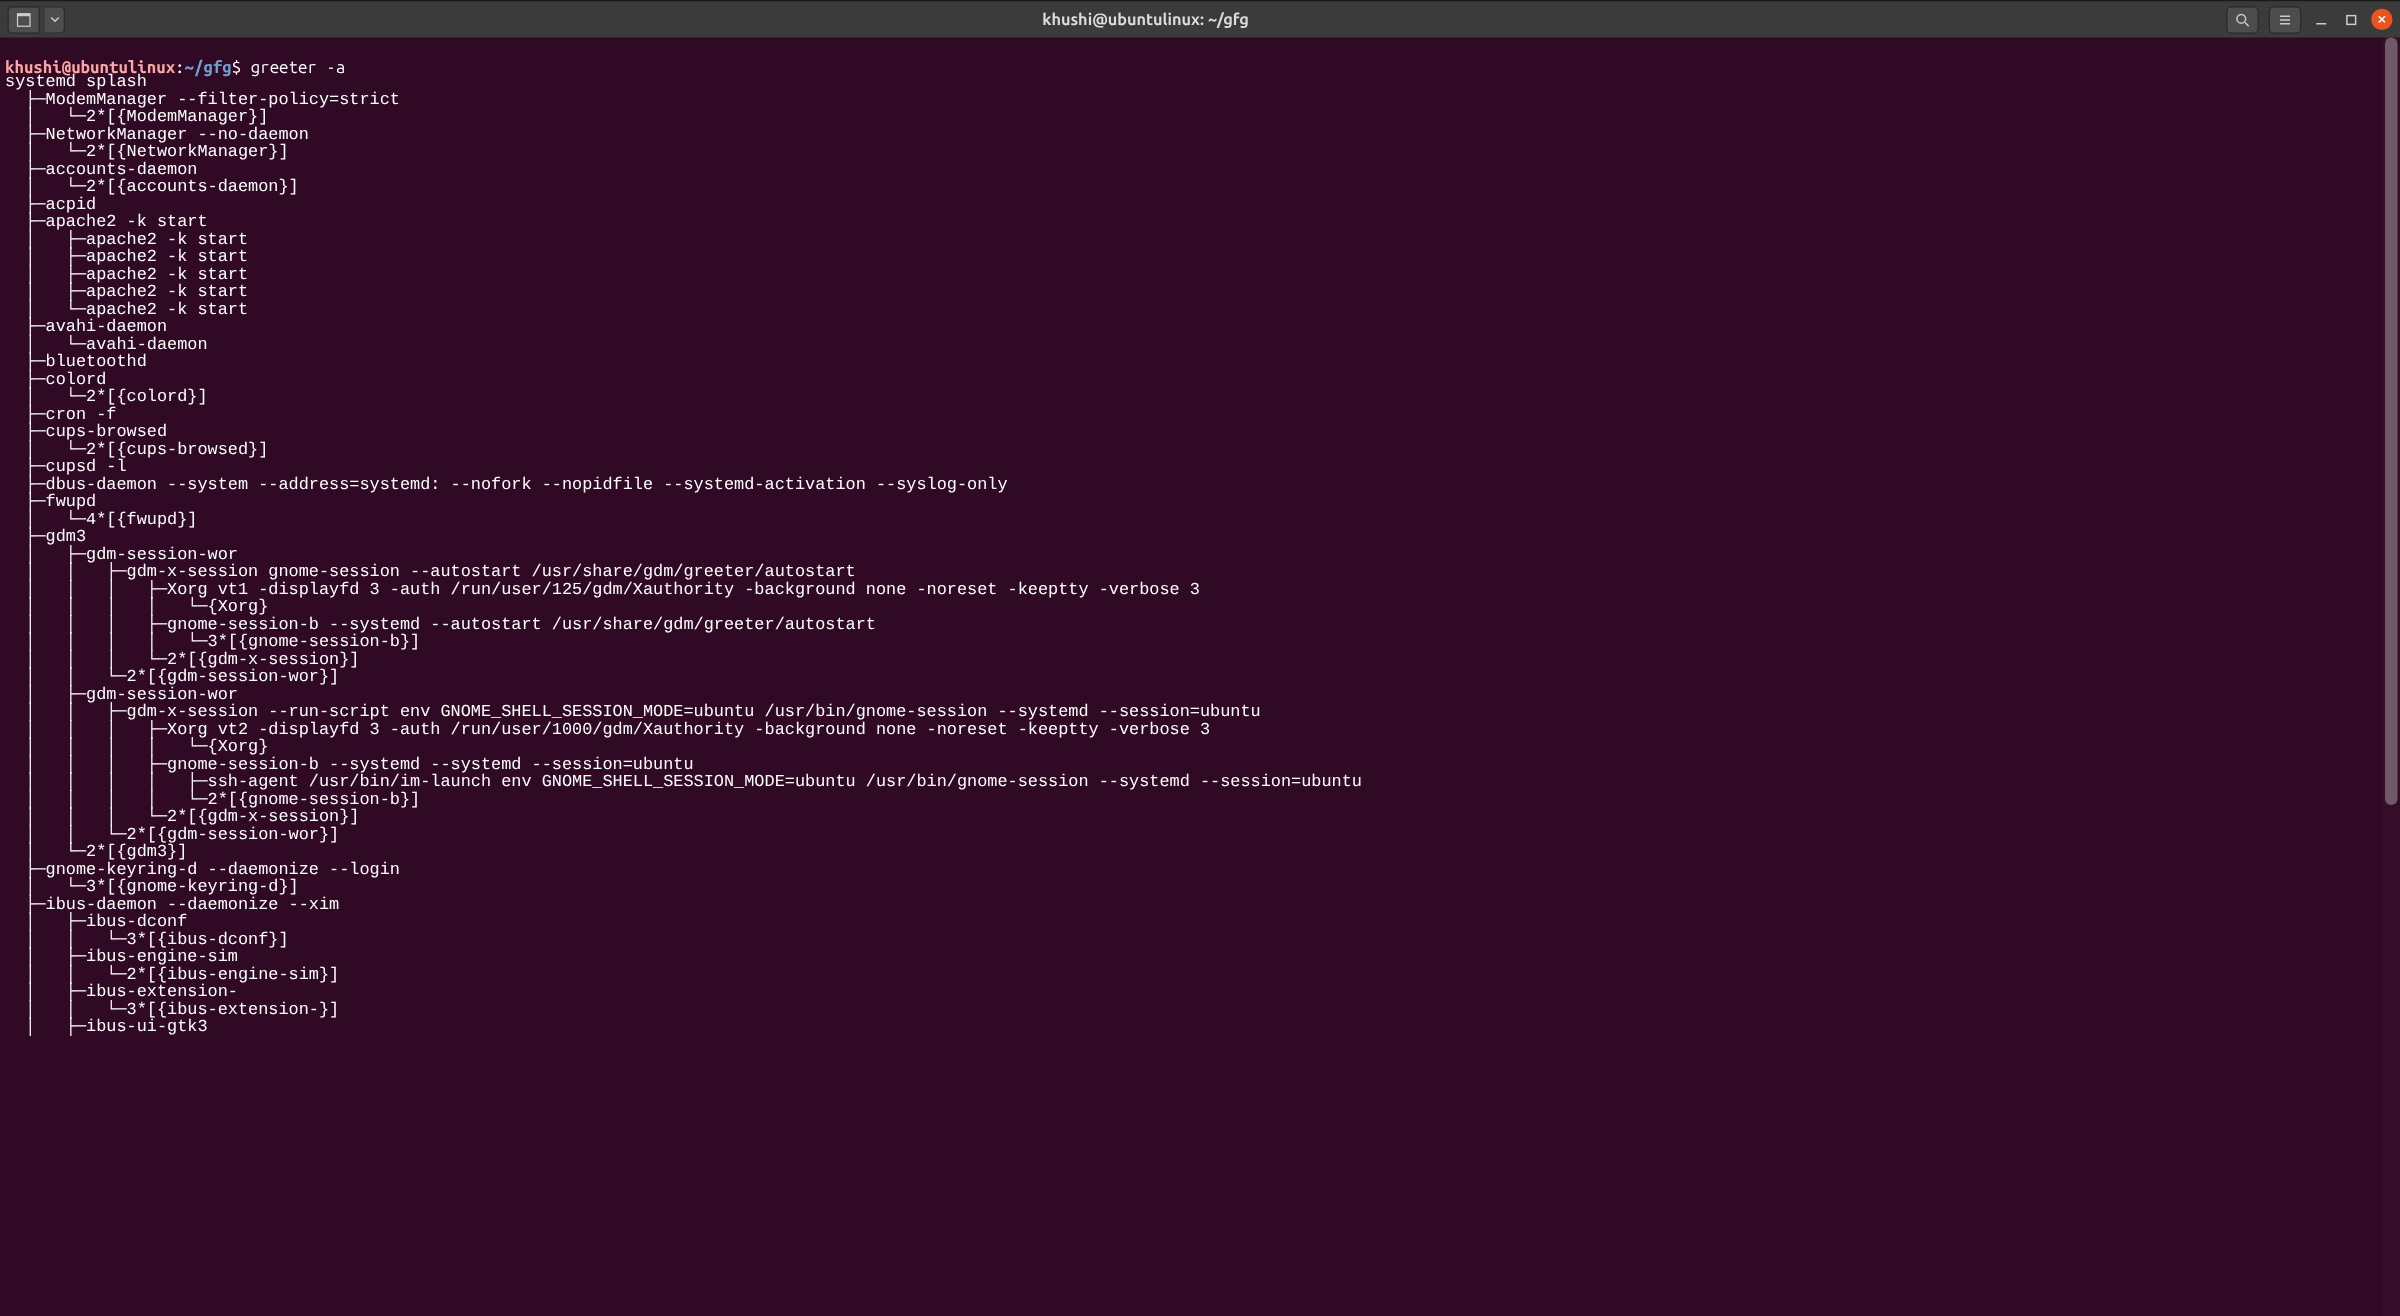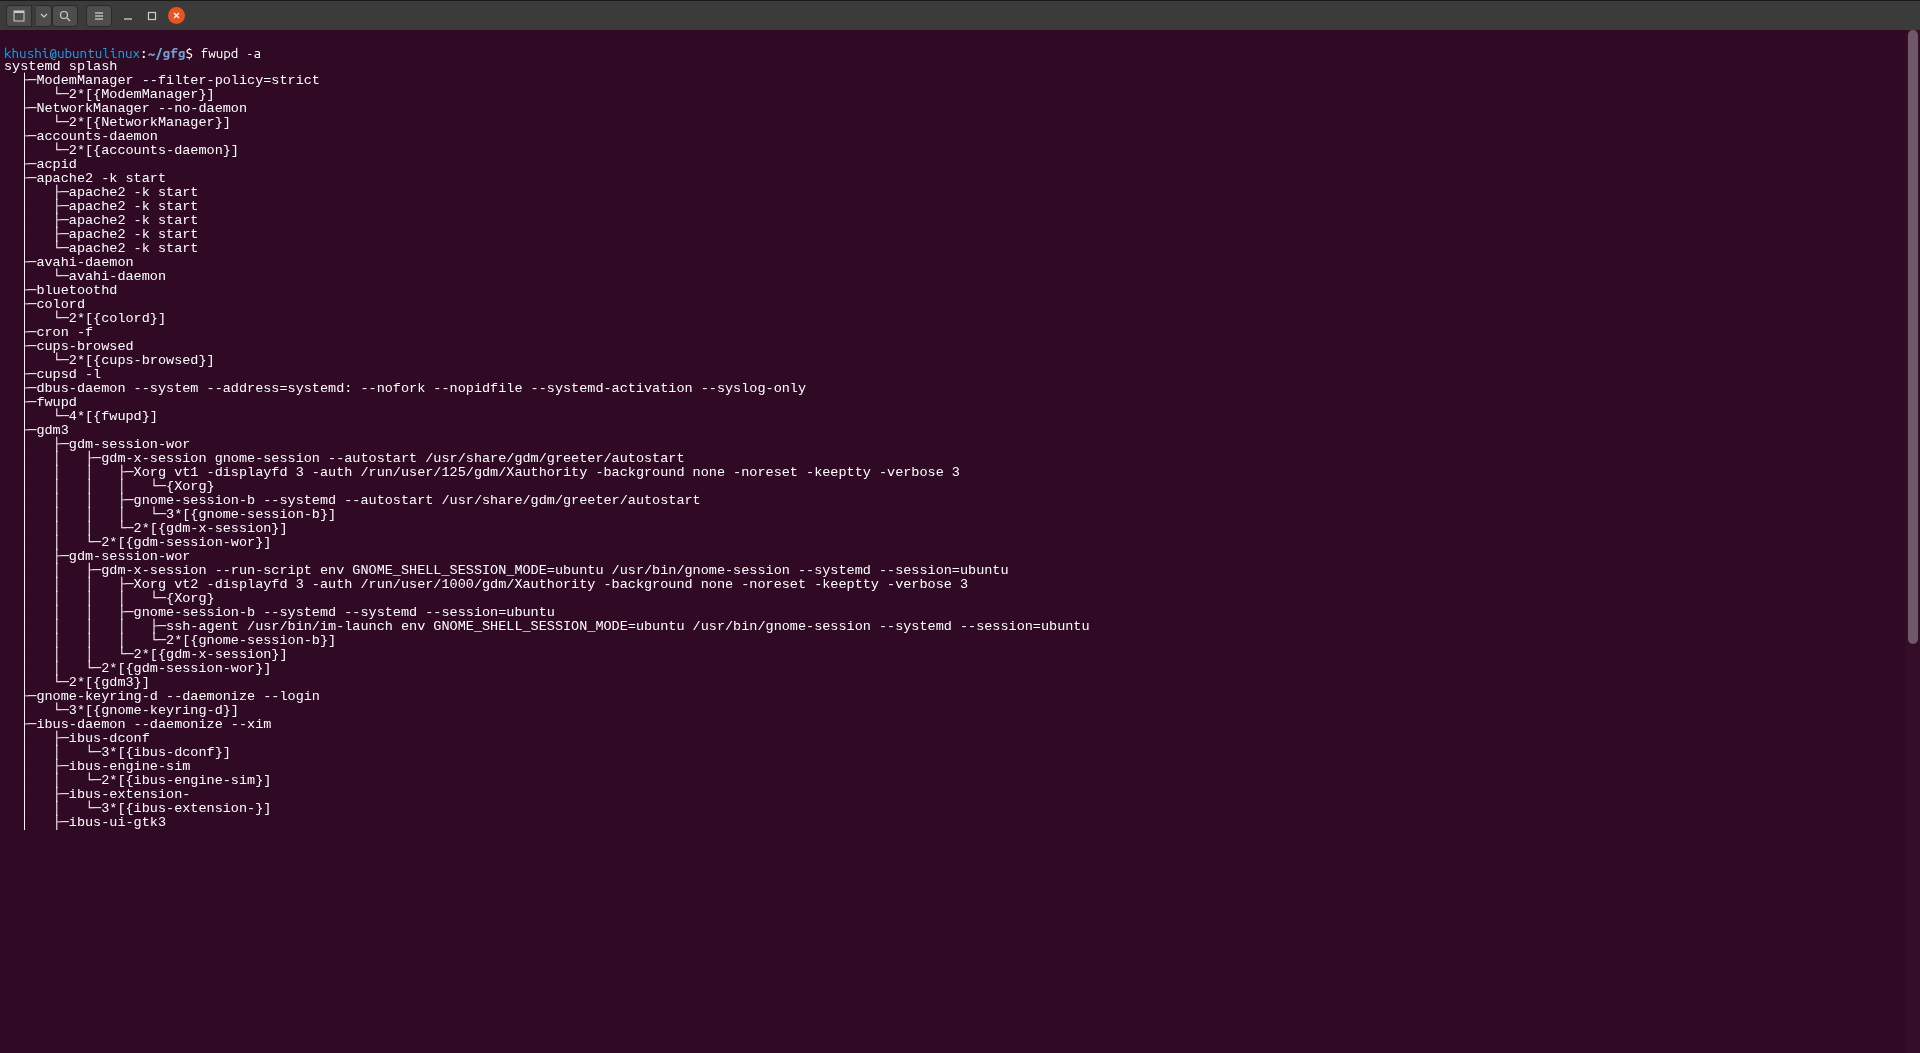--- a/index.html
+++ b/index.html
@@ -90,21 +90,21 @@
   justify-content: center;
   color: #fff;
 }
 .terminal {
   padding: 2px 4px;
   line-height: 14px;
   white-space: pre;
   font-family: "Ubuntu Mono", "DejaVu Sans Mono", monospace;
   position: relative;
 }
-.prompt-user { color: #0ea5e9; font-weight: normal; }
+.prompt-user { color: #fca5a5; font-weight: bold; }
 .prompt-path { color: #729fcf; font-weight: bold; }
 .prompt-colon { color: #ffffff; }
 .prompt-dollar { color: #ffffff; }
 .cmd { color: #ffffff; }
 .output { color: #ffffff; font-family: Liberation Mono, monospace; }
 .scrollbar {
   position: absolute;
   right: 0;
   top: 30px;
   bottom: 0;
@@ -132,20 +132,21 @@
           <rect x="1" y="1" width="10" height="10" fill="none" stroke="#ccc" stroke-width="1"></rect>
           <rect x="1" y="1" width="10" height="2" fill="#ccc"></rect>
         </svg>
     </div>
     <div class="dropdown-btn">
       <svg width="8" height="8" viewBox="0 0 8 8">
           <path d="M1 2 L4 5 L7 2" fill="none" stroke="#ccc" stroke-width="1.2"></path>
         </svg>
     </div>
   </div>
+  <div class="title">khushi@ubuntulinux: ~/gfg</div>
   <div class="titlebar-right">
     <div class="icon-btn">
       <svg width="12" height="12" viewBox="0 0 12 12">
           <circle cx="5" cy="5" r="3.5" fill="none" stroke="#ccc" stroke-width="1.2"></circle>
           <line x1="8" y1="8" x2="11" y2="11" stroke="#ccc" stroke-width="1.2"></line>
         </svg>
     </div>
     <div class="icon-btn">
       <svg width="12" height="12" viewBox="0 0 12 12">
           <line x1="2" y1="3" x2="10" y2="3" stroke="#ccc" stroke-width="1.3"></line>
@@ -166,21 +167,21 @@
     <div class="close-btn">
       <svg width="9" height="9" viewBox="0 0 9 9">
           <line x1="2" y1="2" x2="7" y2="7" stroke="#fff" stroke-width="1.3"></line>
           <line x1="7" y1="2" x2="2" y2="7" stroke="#fff" stroke-width="1.3"></line>
         </svg>
     </div>
   </div>
 </div>
 
 <div class="terminal">
-<span class="prompt-user">khushi@ubuntulinux</span><span class="prompt-colon">:</span><span class="prompt-path">~/gfg</span><span class="prompt-dollar">$</span><span class="cmd"> fwupd -a</span>
+<span class="prompt-user">khushi@ubuntulinux</span><span class="prompt-colon">:</span><span class="prompt-path">~/gfg</span><span class="prompt-dollar">$</span><span class="cmd"> greeter -a</span>
 <div id="output-lines" class="output">systemd splash
   ├─ModemManager --filter-policy=strict
   │   └─2*[{ModemManager}]
   ├─NetworkManager --no-daemon
   │   └─2*[{NetworkManager}]
   ├─accounts-daemon
   │   └─2*[{accounts-daemon}]
   ├─acpid
   ├─apache2 -k start
   │   ├─apache2 -k start

